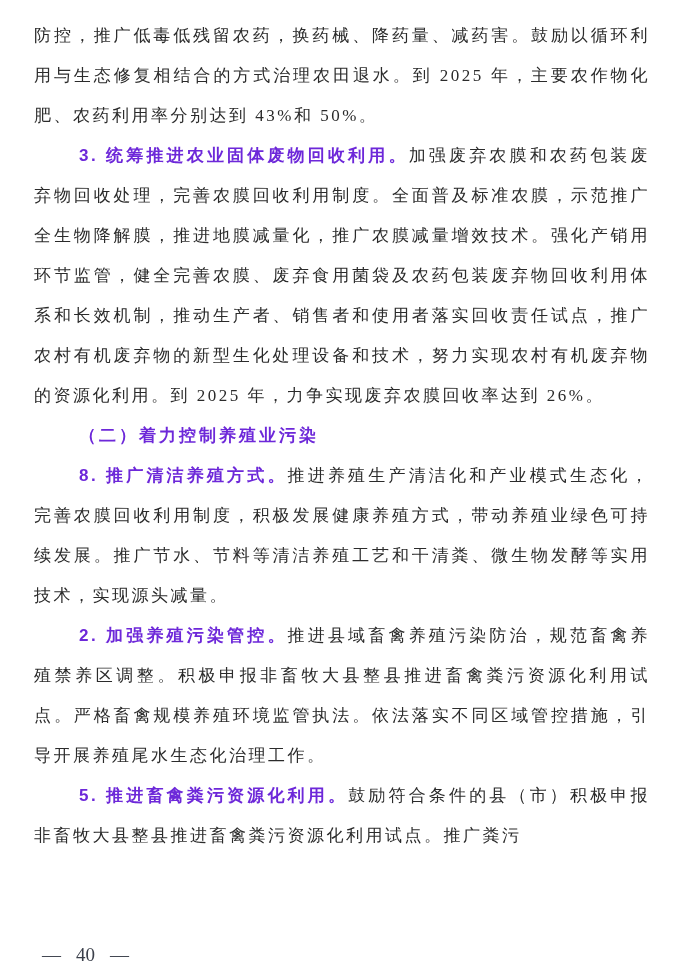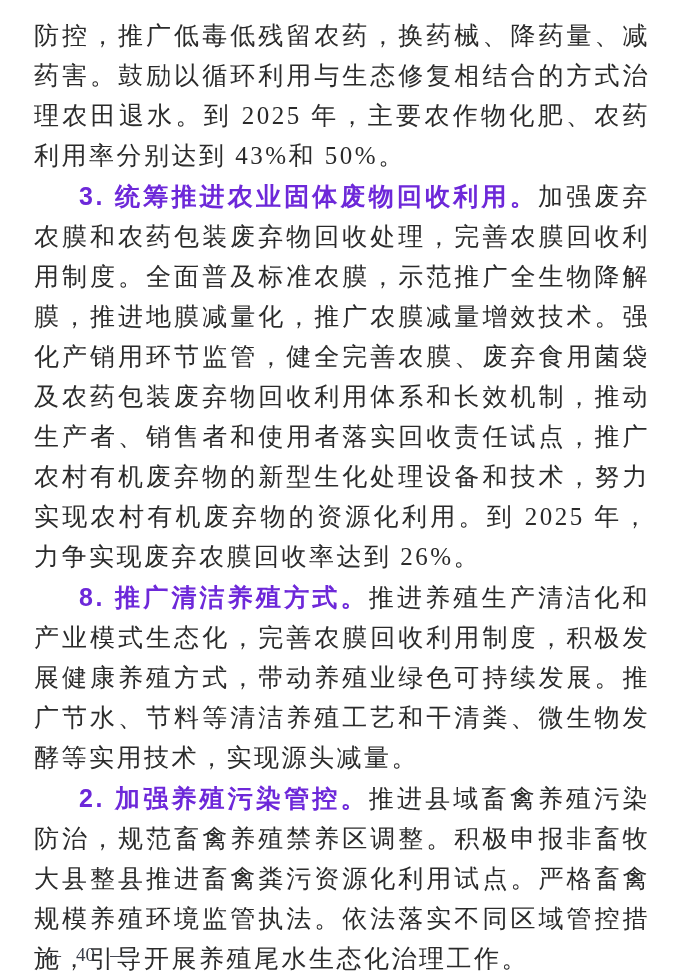--- a/index.html
+++ b/index.html
@@ -17,21 +17,21 @@
     color: #212121;
   }
   .content {
     position: absolute;
     top: 16px;
     left: 34px;
     right: 33px;
   }
   .content p {
     margin: 0;
-    font-size: 25px;
+    font-size: 17px;
     line-height: 40px;
     letter-spacing: 2.5px;
     text-align: justify;
     text-justify: inter-character;
     word-break: break-all;
     color: #2b2b2b;
   }
   .content p.indent {
     text-indent: 45px;
   }
@@ -66,20 +66,21 @@
 </head>
 <body>
 
 <div class="page">
   <div class="content">
 
     <p><span>防控，推广低毒低残留农药，换药械、降药量、减药害。鼓励以循环利用与生态修复相结合的方式治理农田退水。到 2025 年，主要农作物化肥、农药利用率分别达到 43%和 50%。</span></p>
 
     <p class="indent"><span class="lead">3. 统筹推进农业固体废物回收利用。</span><span>加强废弃农膜和农药包装废弃物回收处理，完善农膜回收利用制度。全面普及标准农膜，示范推广全生物降解膜，推进地膜减量化，推广农膜减量增效技术。强化产销用环节监管，健全完善农膜、废弃食用菌袋及农药包装废弃物回收利用体系和长效机制，推动生产者、销售者和使用者落实回收责任试点，推广农村有机废弃物的新型生化处理设备和技术，努力实现农村有机废弃物的资源化利用。到 2025 年，力争实现废弃农膜回收率达到 26%。</span></p>
 
+    <p class="indent heading"><span class="lead">（二）着力控制养殖业污染</span></p>
 
     <p class="indent"><span class="lead">8. 推广清洁养殖方式。</span><span>推进养殖生产清洁化和产业模式生态化，完善农膜回收利用制度，积极发展健康养殖方式，带动养殖业绿色可持续发展。推广节水、节料等清洁养殖工艺和干清粪、微生物发酵等实用技术，实现源头减量。</span></p>
 
     <p class="indent"><span class="lead">2. 加强养殖污染管控。</span><span>推进县域畜禽养殖污染防治，规范畜禽养殖禁养区调整。积极申报非畜牧大县整县推进畜禽粪污资源化利用试点。严格畜禽规模养殖环境监管执法。依法落实不同区域管控措施，引导开展养殖尾水生态化治理工作。</span></p>
 
     <p class="indent"><span class="lead">5. 推进畜禽粪污资源化利用。</span><span>鼓励符合条件的县（市）积极申报非畜牧大县整县推进畜禽粪污资源化利用试点。推广粪污</span></p>
 
   </div>
 
   <div class="footer"><span class="dash">—</span><span class="page-num">40</span><span class="dash">—</span></div>

